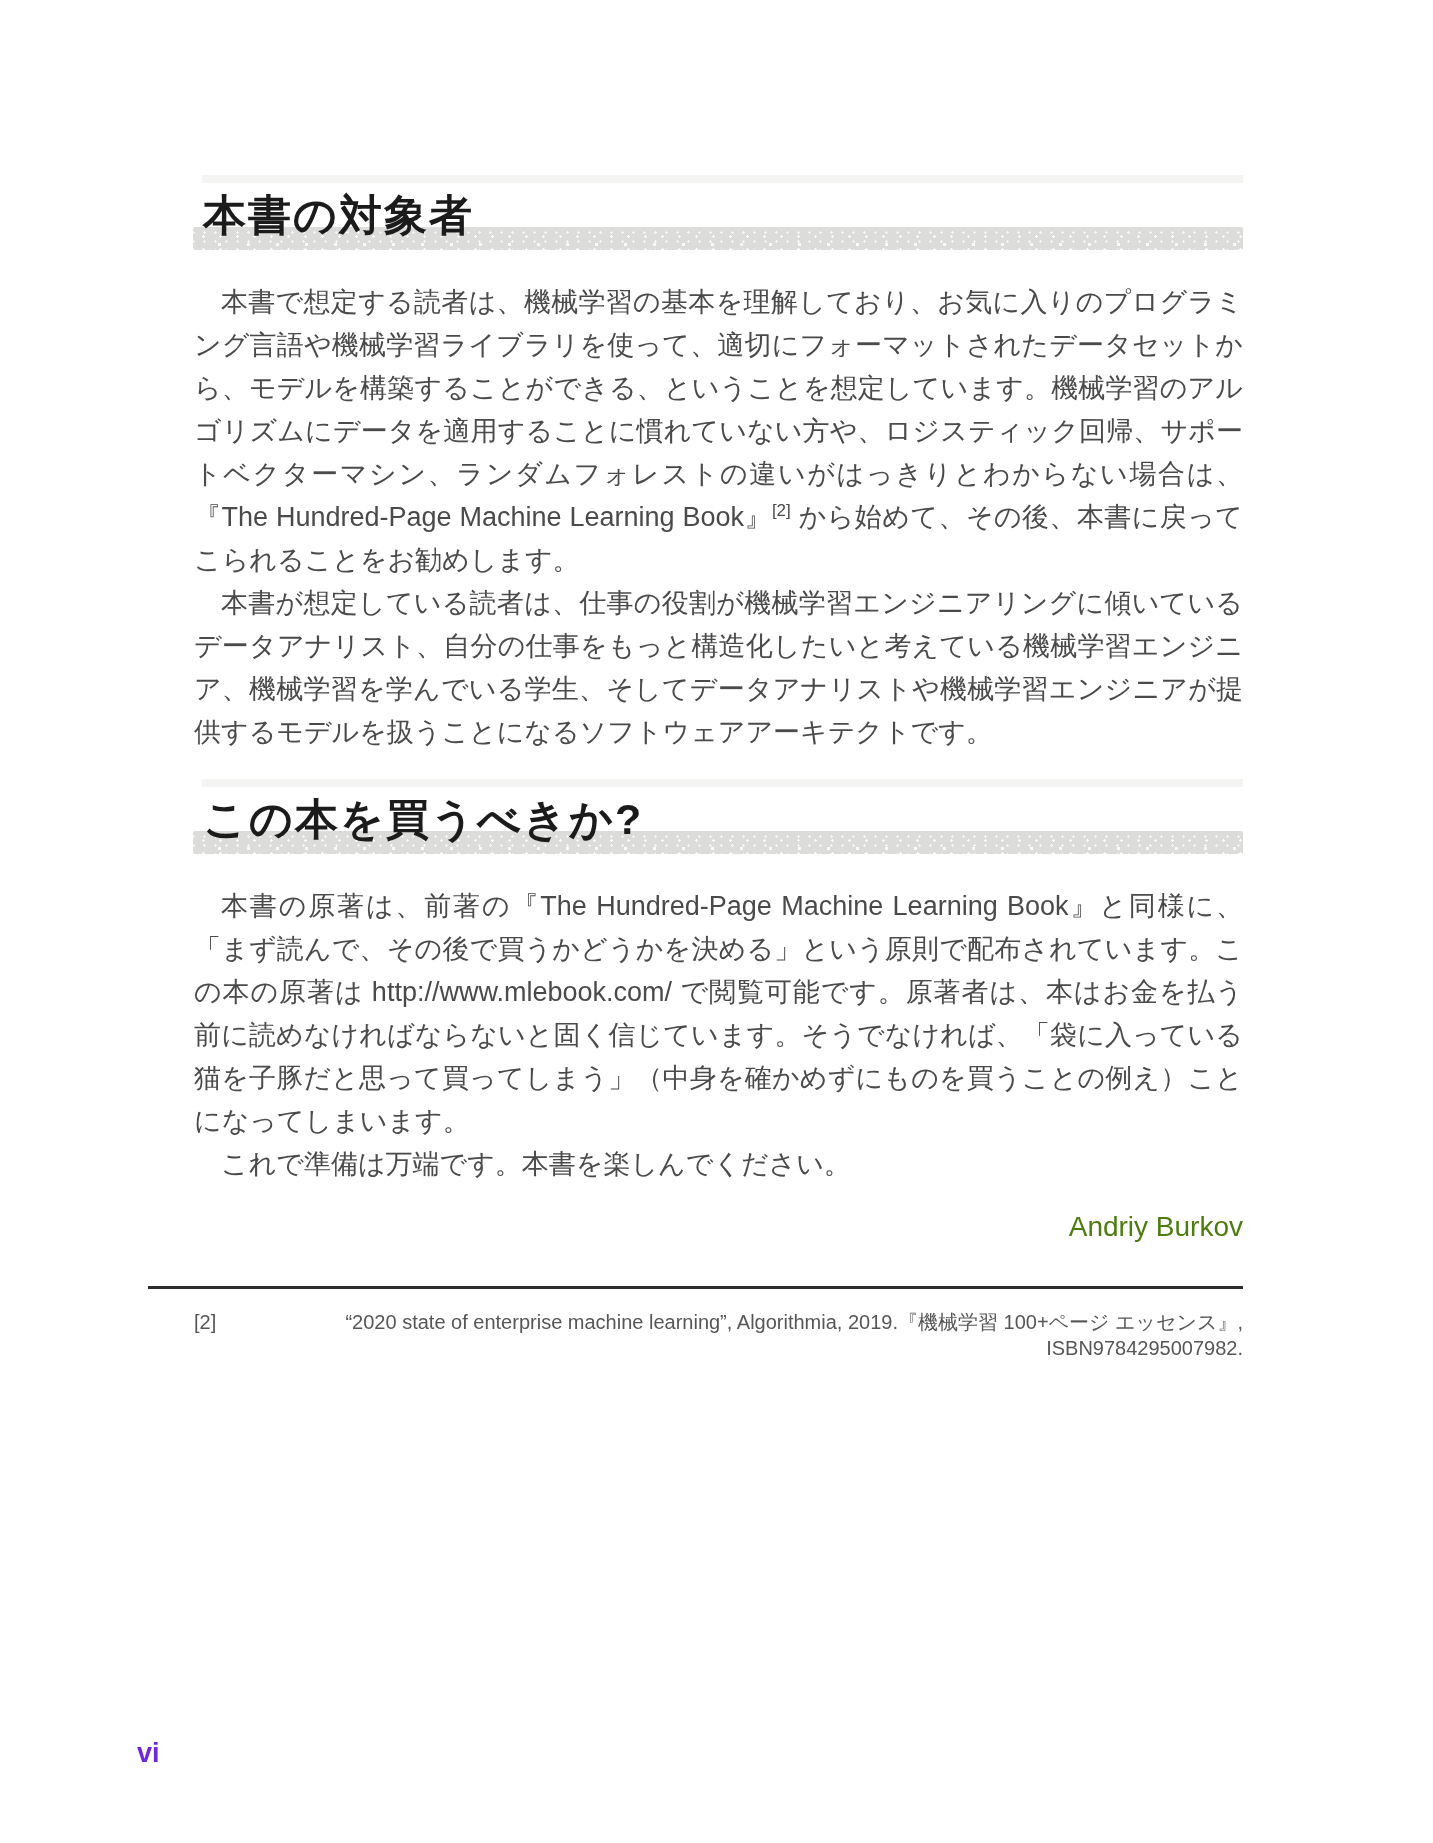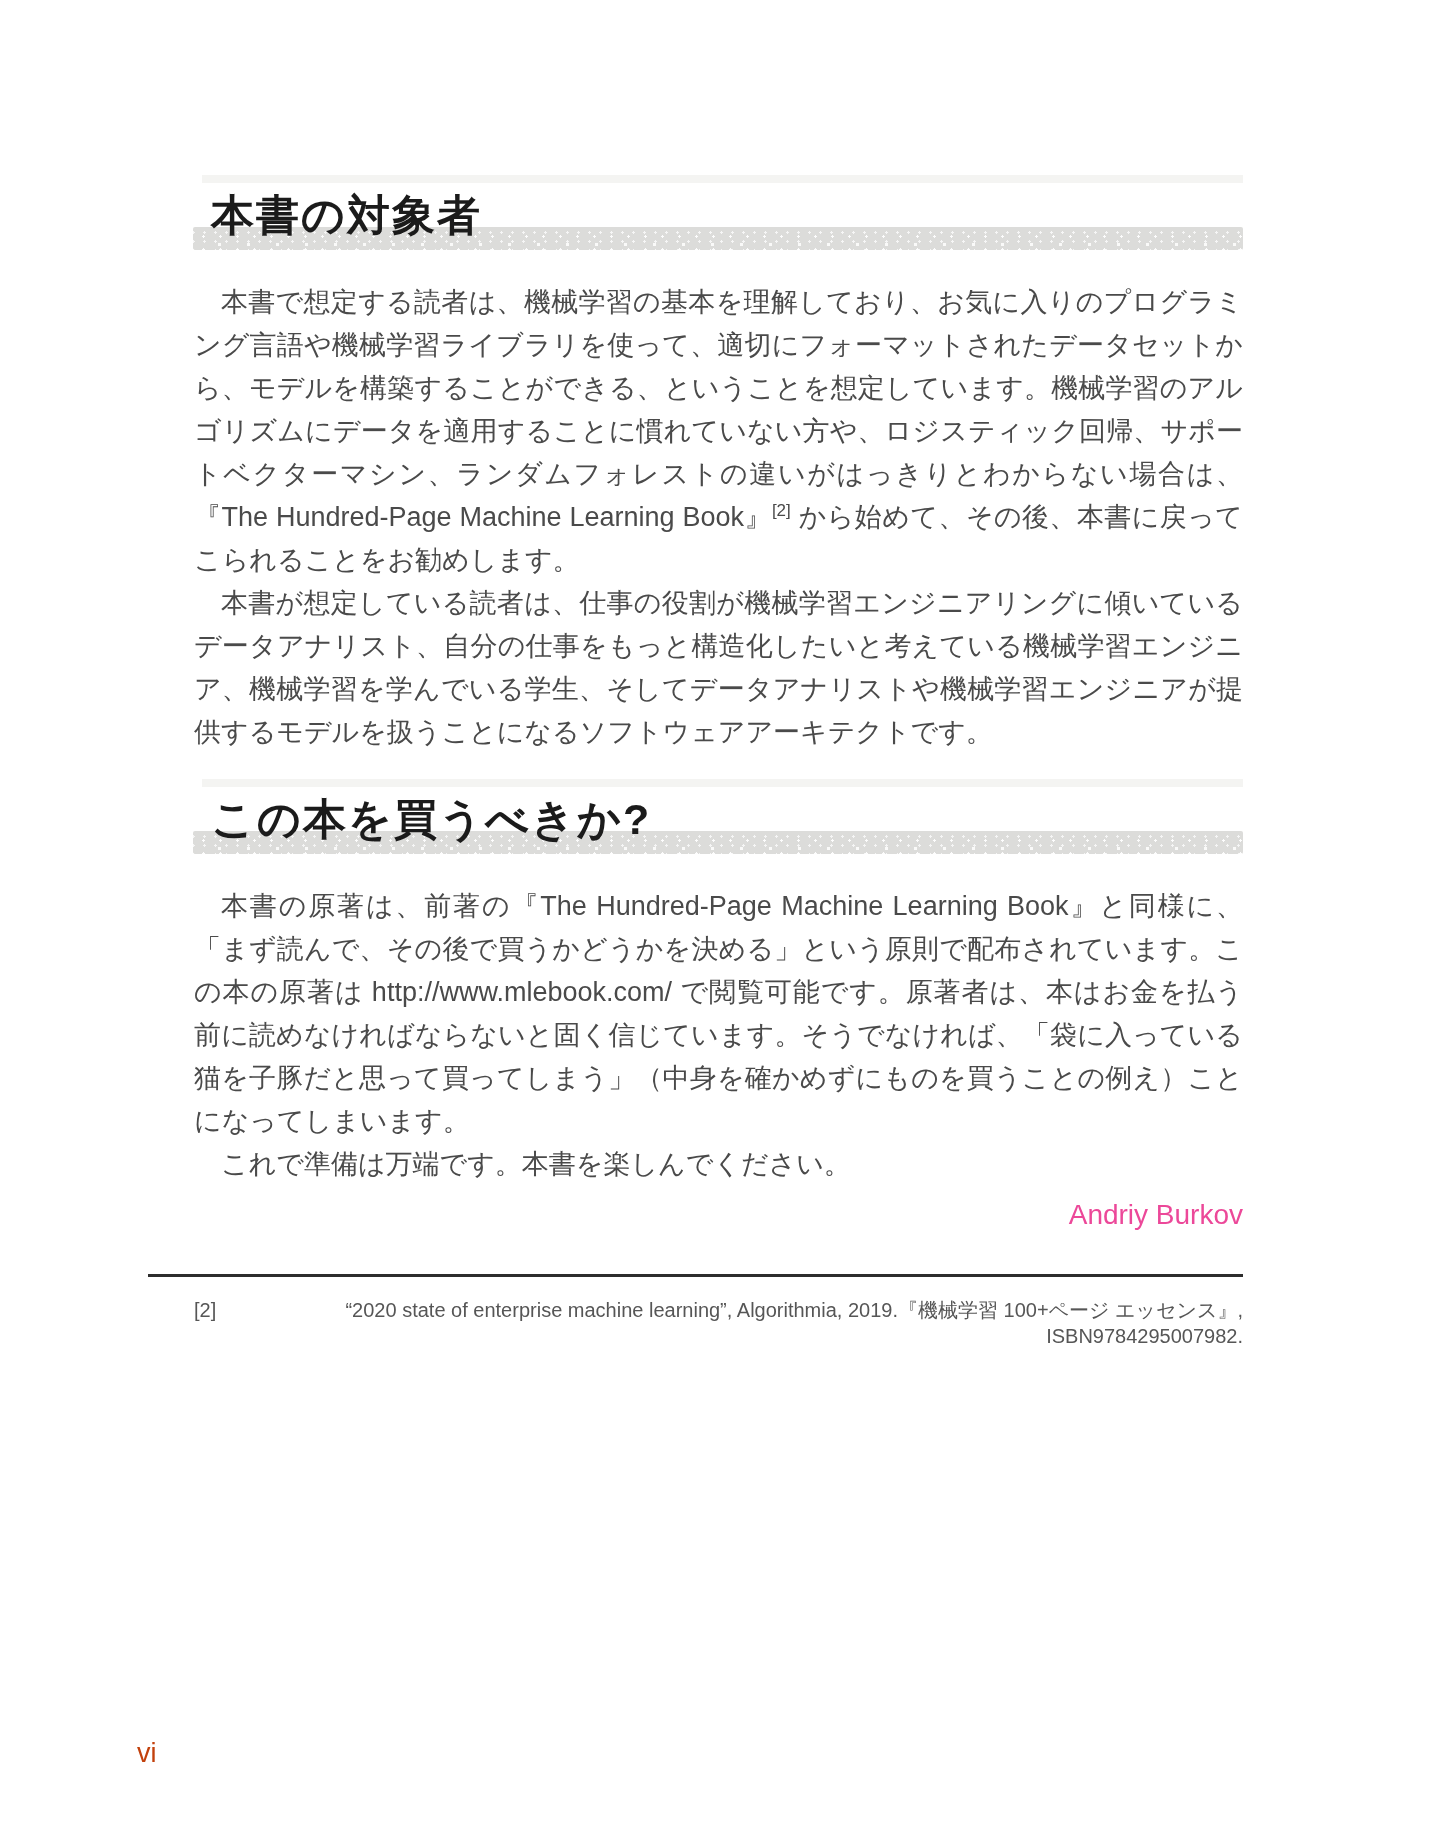--- a/index.html
+++ b/index.html
@@ -22,21 +22,21 @@
   .sec + .sec { margin-top:25px; }
   .sec-head { position:relative; margin-bottom:44px; }
   .accent-bar {
     height:8px;
     margin-left:8px;
     margin-bottom:10px;
     background:#f4f4f2;
   }
   .sec-title {
     position:relative; z-index:1;
-    margin:8px; padding-left:9px;
+    margin:0; padding-left:9px;
     font-size:43px; line-height:44px;
     font-weight:800;
     letter-spacing:2px;
     color:#1b1b1b;
   }
   .accent-band {
     position:absolute;
     left:-1px; right:0;
     bottom:-13px; height:23px;
     z-index:0;
@@ -58,24 +58,24 @@
     text-indent:27px;
     word-break:normal;
   }
   p.body sup {
     font-size:17px;
     line-height:0;
     vertical-align:super;
     color:#4a4a4a;
   }
   .signature {
-    margin-top:12px;
+    margin-top:24px;
     font-size:28px;
     line-height:34px;
-    color:#ec4899;
+    color:#4d7c0f;
     text-align:right;
   }
   .foot-rule {
     margin-top:42px;
     margin-left:-46px;
     width:calc(100% + 46px);
     height:0;
     border-top:3px solid #2d2d2d;
   }
   .footnote {
@@ -85,21 +85,22 @@
     font-size:20px;
     line-height:26px;
     color:#565656;
   }
   .footnote .marker { flex:0 0 auto; margin-right:18px; }
   .footnote .fn-text { flex:1 1 auto;text-align:right; }
   .page-number {
     position:absolute;
     left:137px; top:1738px;
     font-size:27px;
-    color:#c2410c;
+    color:#6d28d9;
+    font-weight:bold;
   }
 </style>
 </head>
 <body>
 
 <div class="page">
   <div class="content">
 
     <div class="sec">
       <div class="sec-head">

